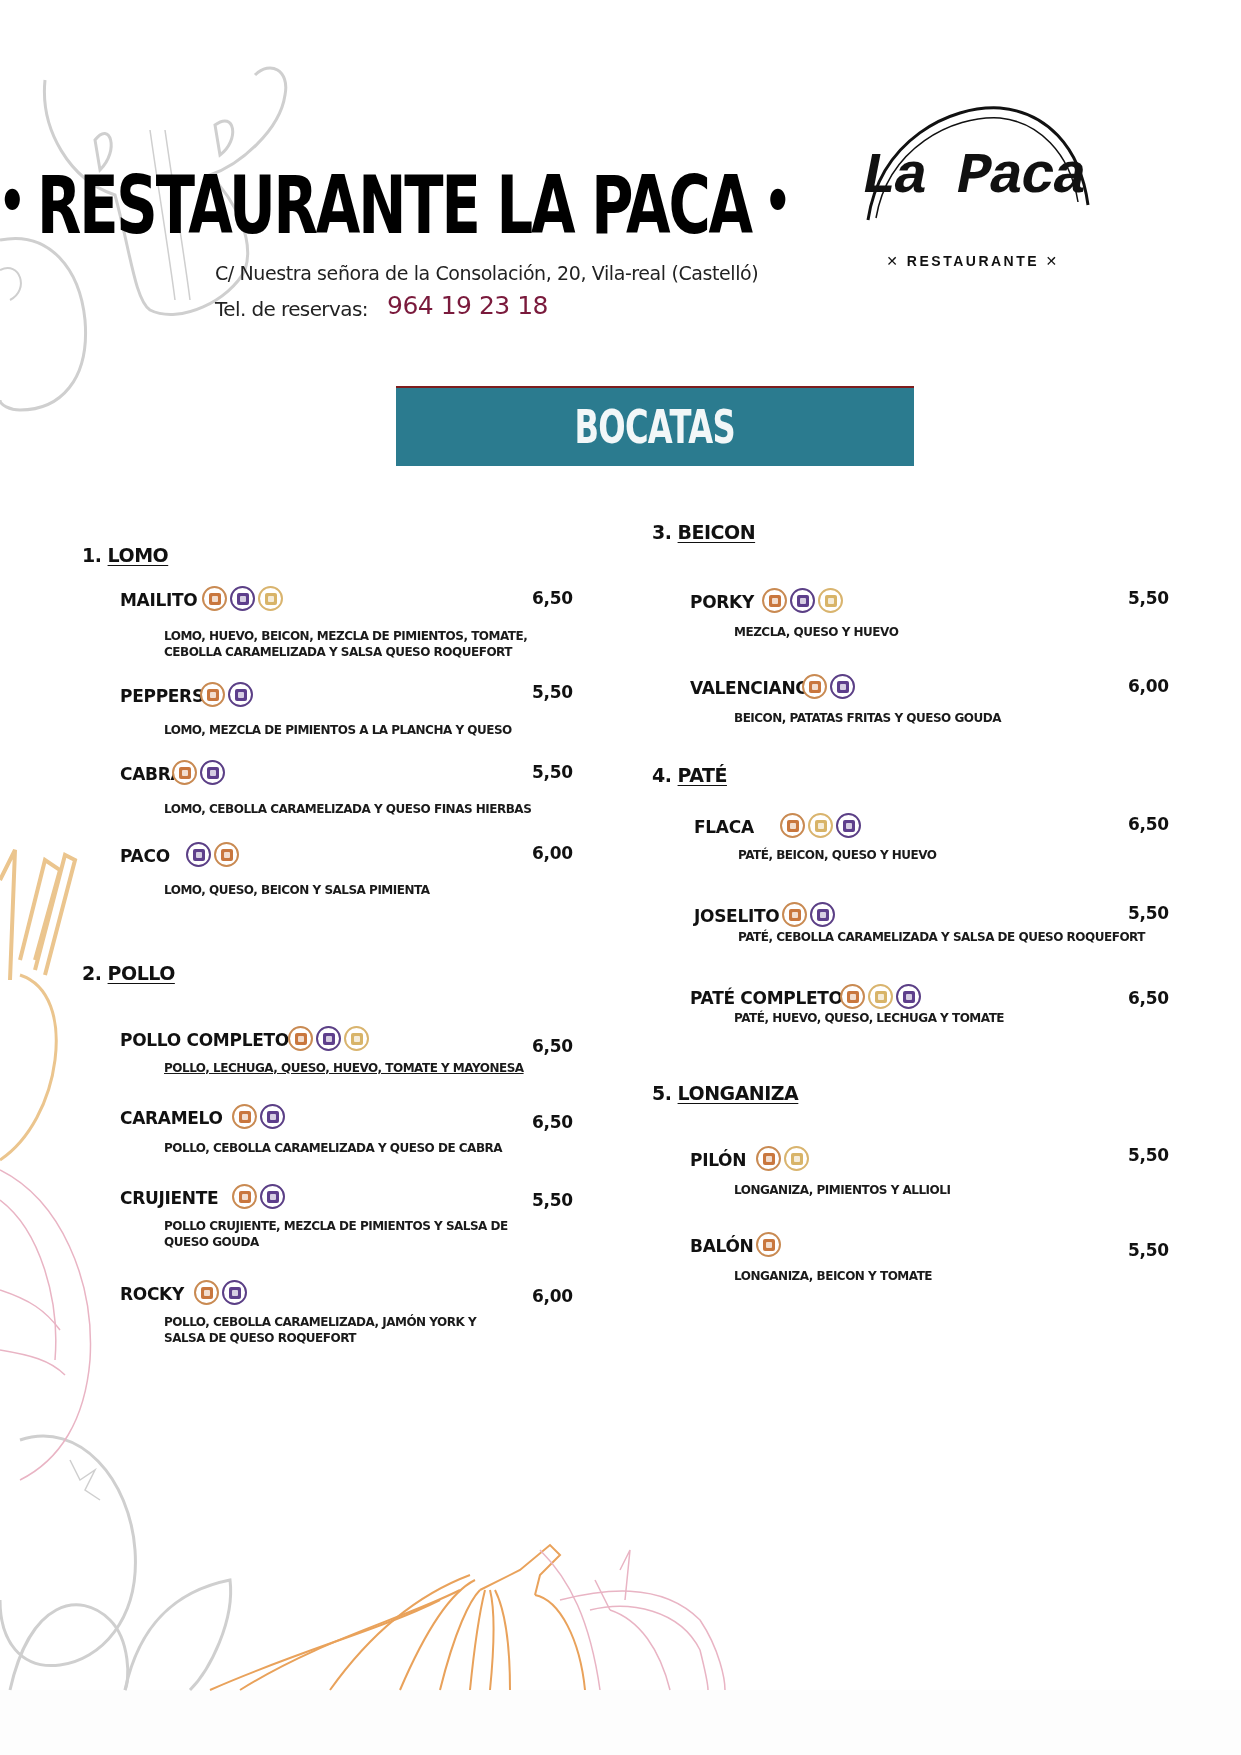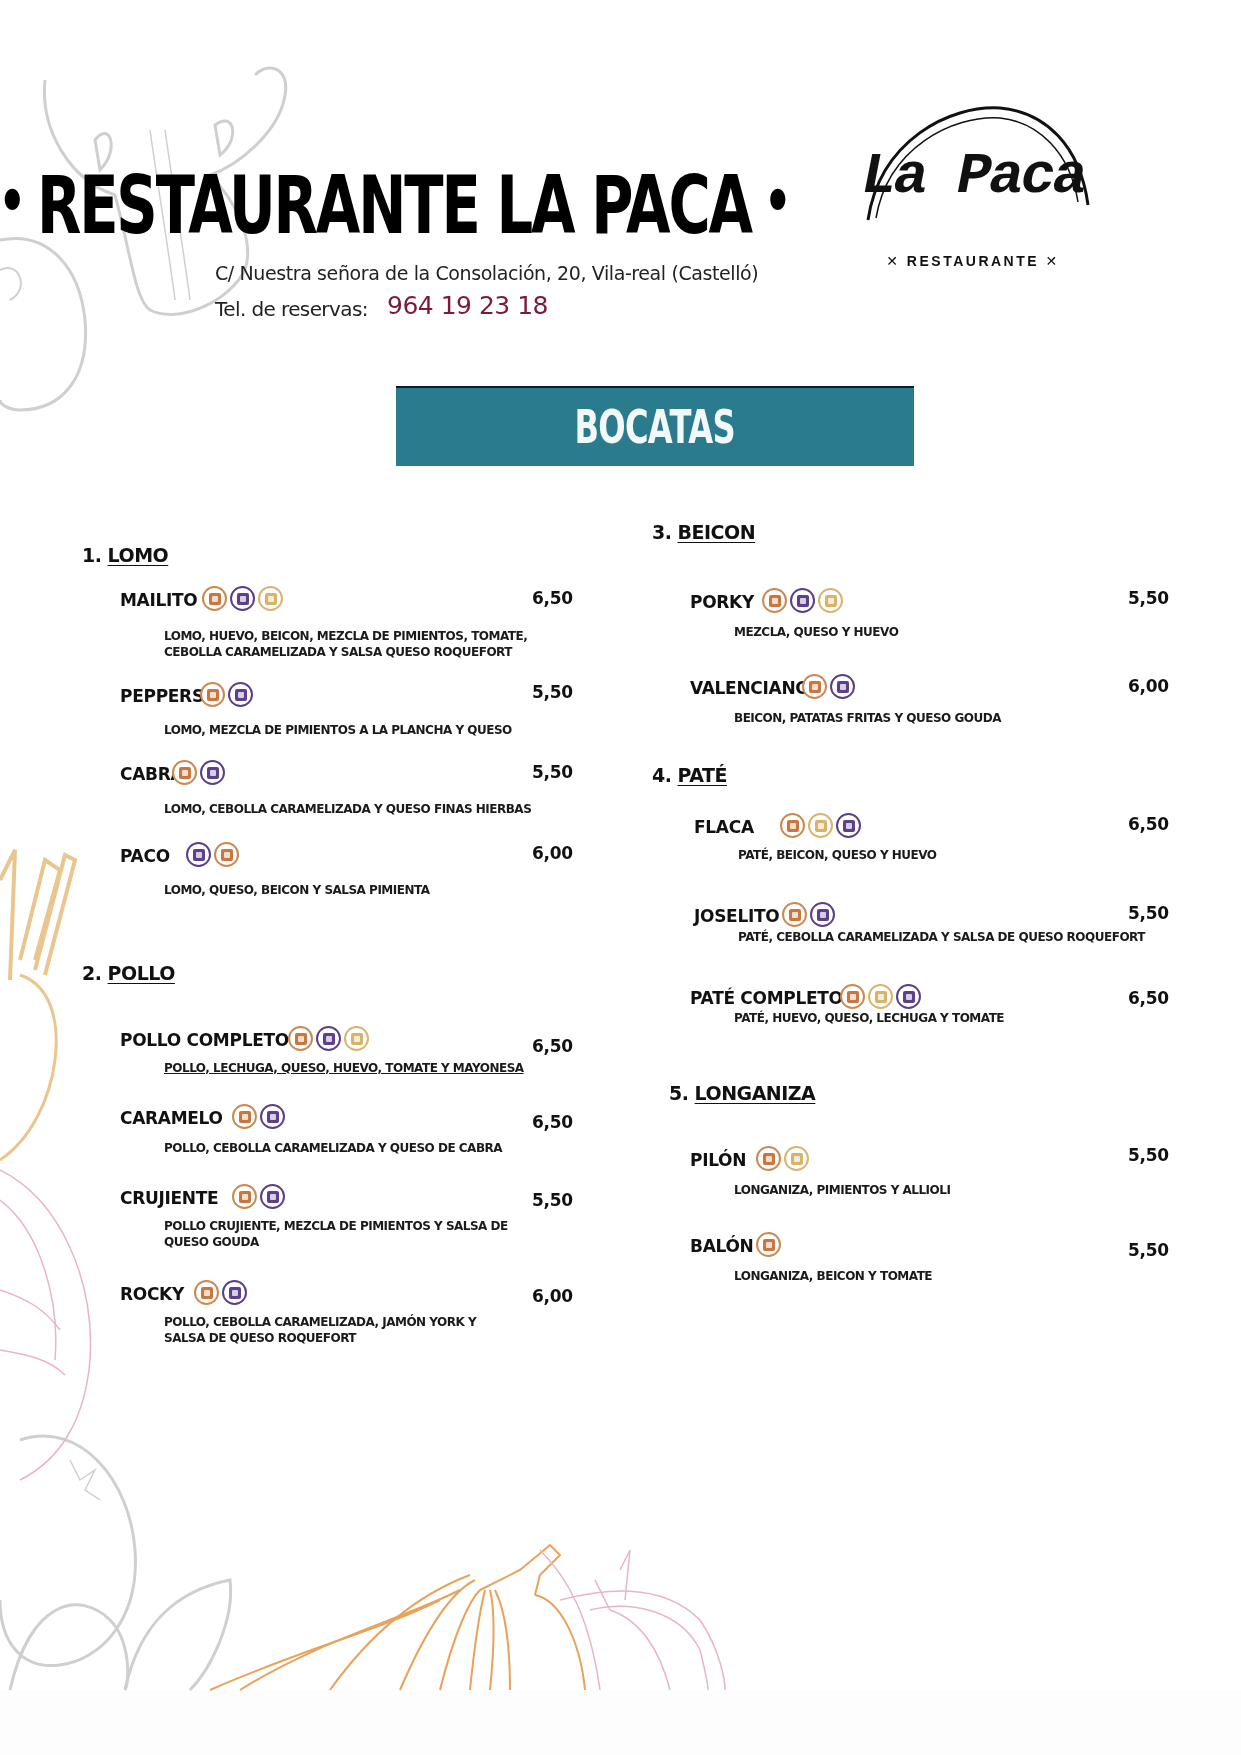--- a/index.html
+++ b/index.html
@@ -45,21 +45,21 @@
     font-size: 58px; letter-spacing: -3px; color: #111; line-height: 1;
   }
   .logo-sub {
     position: absolute; left: 38px; top: 153px; width: 190px; text-align: center;
     font-size: 14px; font-weight: bold; letter-spacing: 2.5px; color: #111;
   }
 
   
   .banner {
     position: absolute; left: 396px; top: 386px; width: 518px; height: 78px;
-    background: #2b7b8f; border-top: 2px solid #0f172a;
+    background: #2b7b8f; border-top: 2px solid #7f1d1d;
     display: flex; align-items: center; justify-content: center;
   }
   .banner-text {
     color: #f2f7f8; font-family: "DejaVu Sans", sans-serif; font-weight: bold;
     font-size: 46px; letter-spacing: -1px; transform: scaleX(0.7);
   }
 
   
   .section-title {
     position: absolute; font-size: 19px; font-weight: bold; color: #111;
@@ -361,21 +361,21 @@
           <span class="allergen egg">
             <span class="sq"></span>
           </span>
           <span class="allergen lactose">
             <span class="sq"></span>
           </span>
         </div>
         <div class="item-desc" style="top: 22px; width: 400px;">PATÉ, HUEVO, QUESO, LECHUGA Y TOMATE</div>
       </div>
       <div class="item-price" style="left: 1128px; top: 988px;">6,50</div>
-      <div class="section-title" style="left: 652px; top: 1082px; margin-left: 17px;"><span>5.</span> <span class="u">LONGANIZA</span></div>
+      <div class="section-title" style="left: 652px; top: 1082px;"><span>5.</span> <span class="u">LONGANIZA</span></div>
       <div class="item" style="left: 690px; top: 1150px;">
         <div class="item-name">PILÓN</div>
         <div class="item-icons" style="left: 66px;">
           <span class="allergen gluten">
             <span class="sq"></span>
           </span>
           <span class="allergen egg">
             <span class="sq"></span>
           </span>
         </div>

